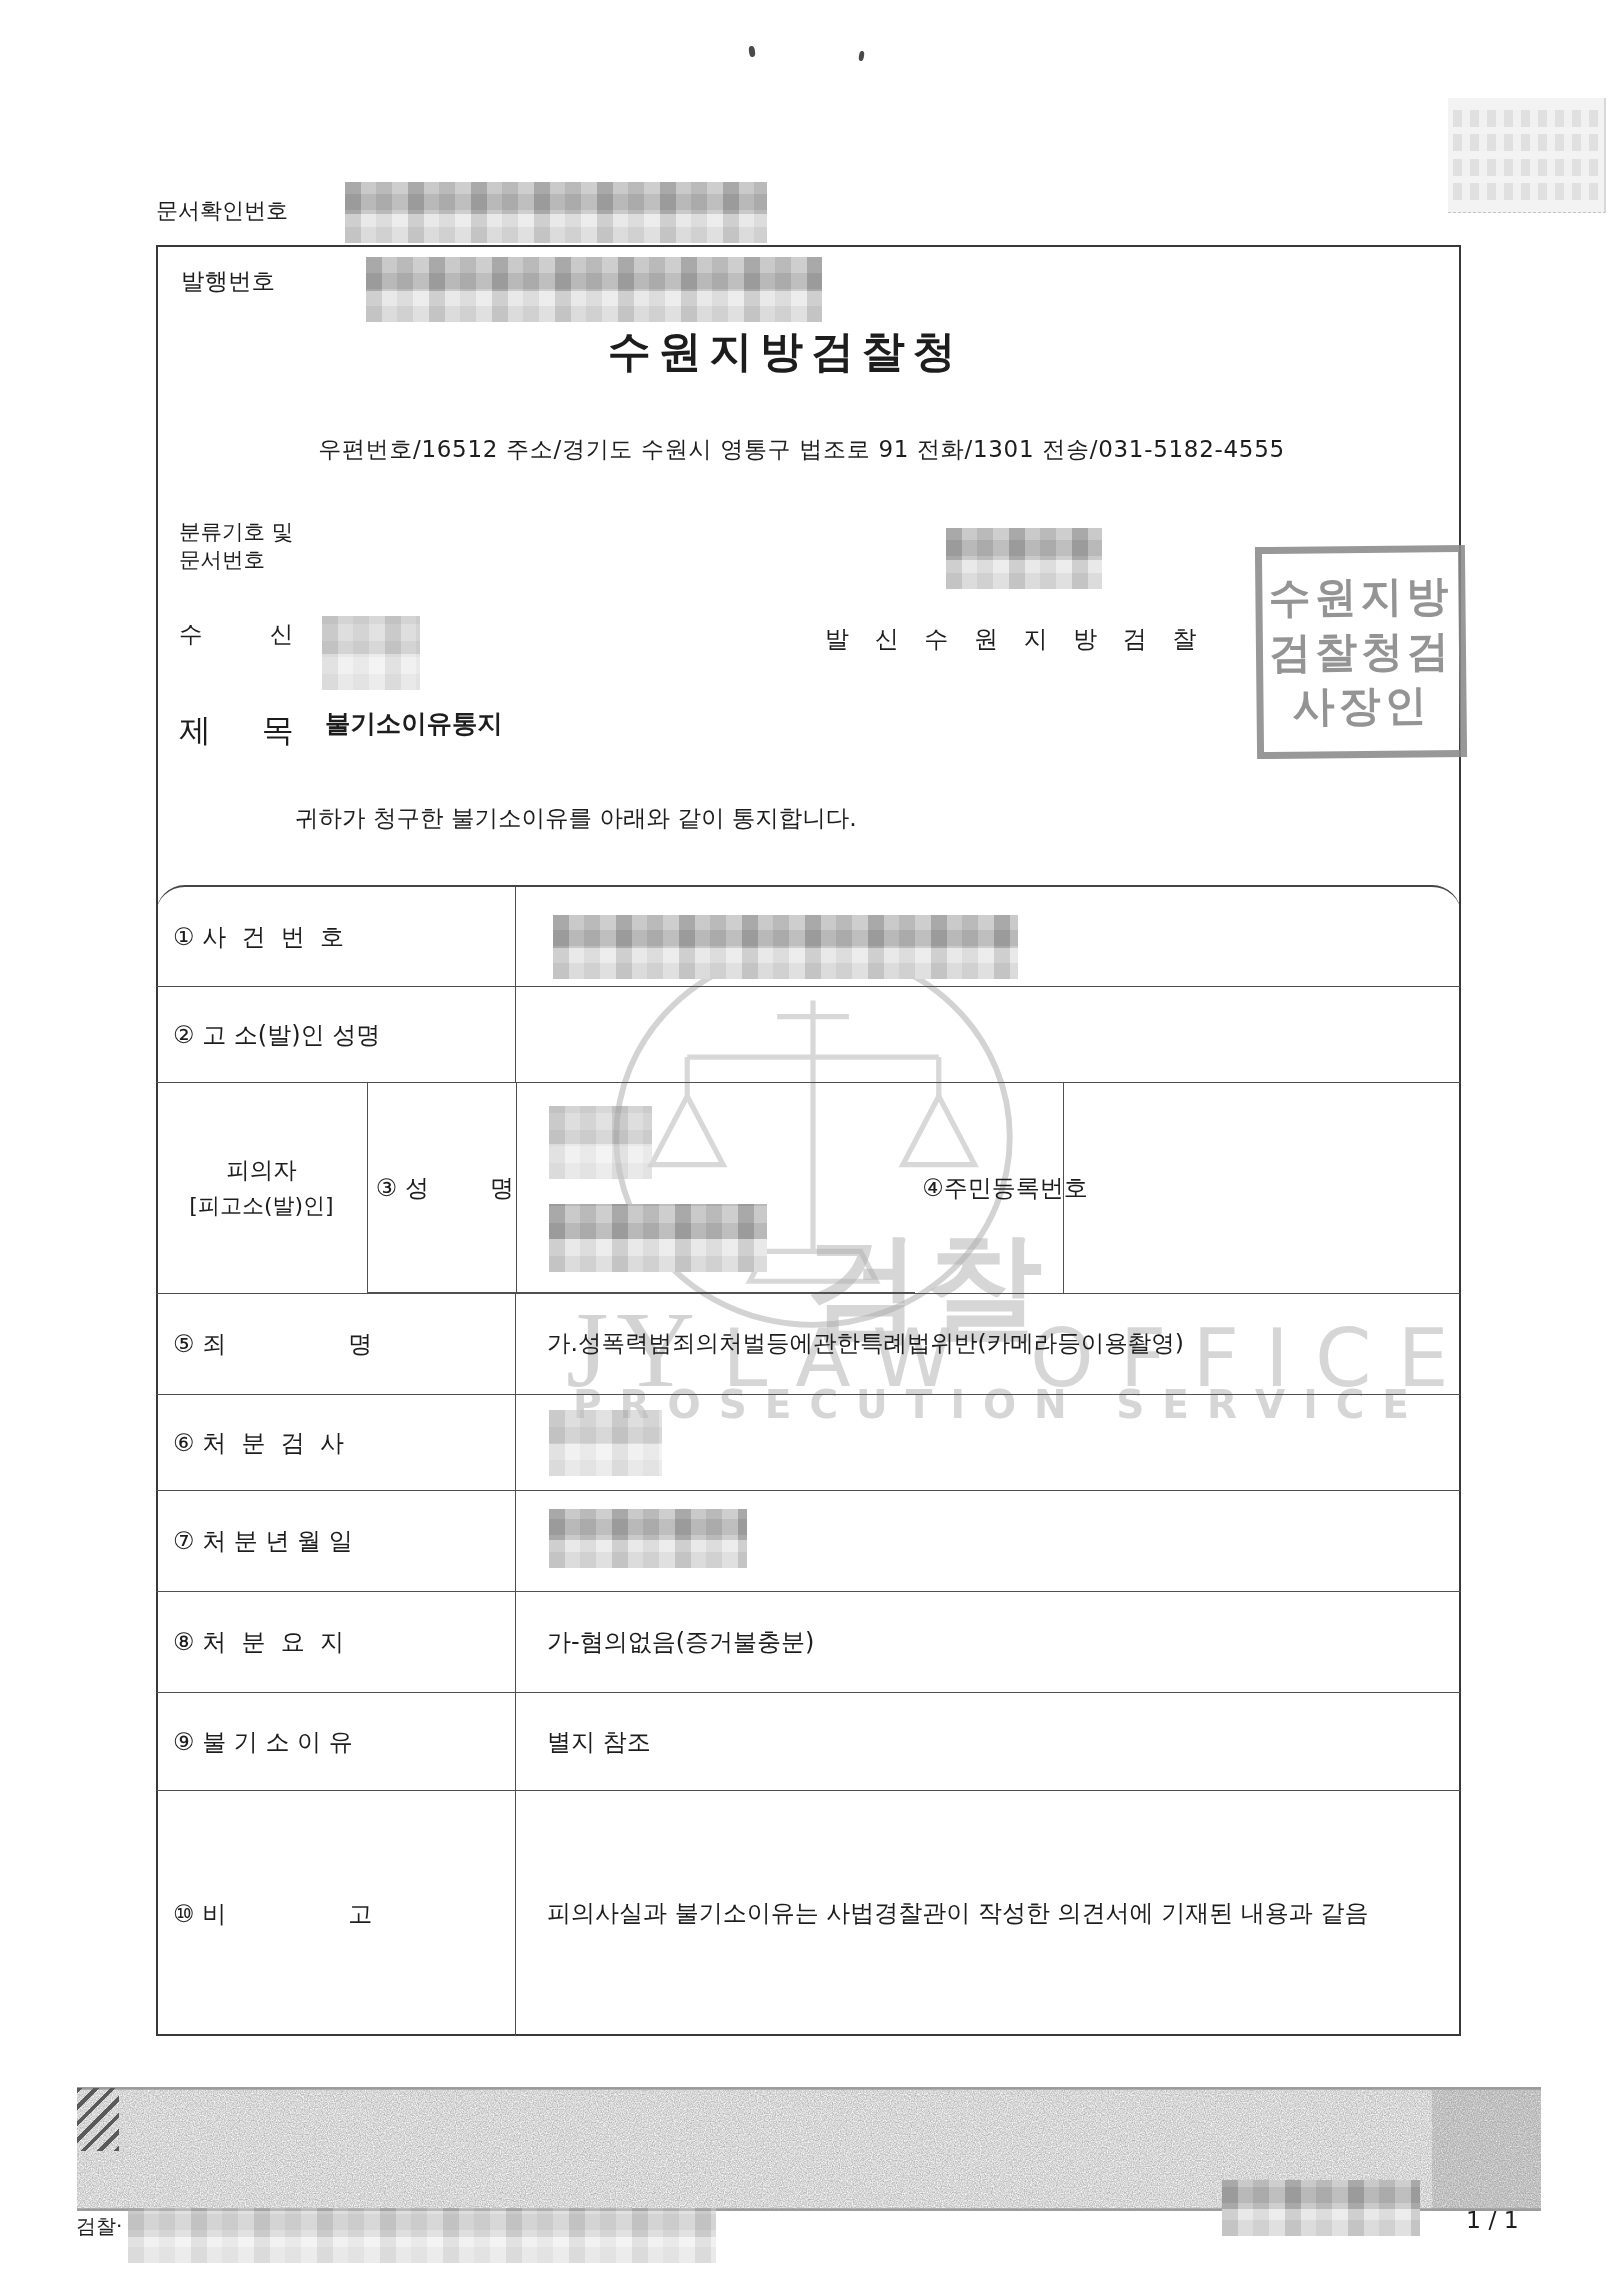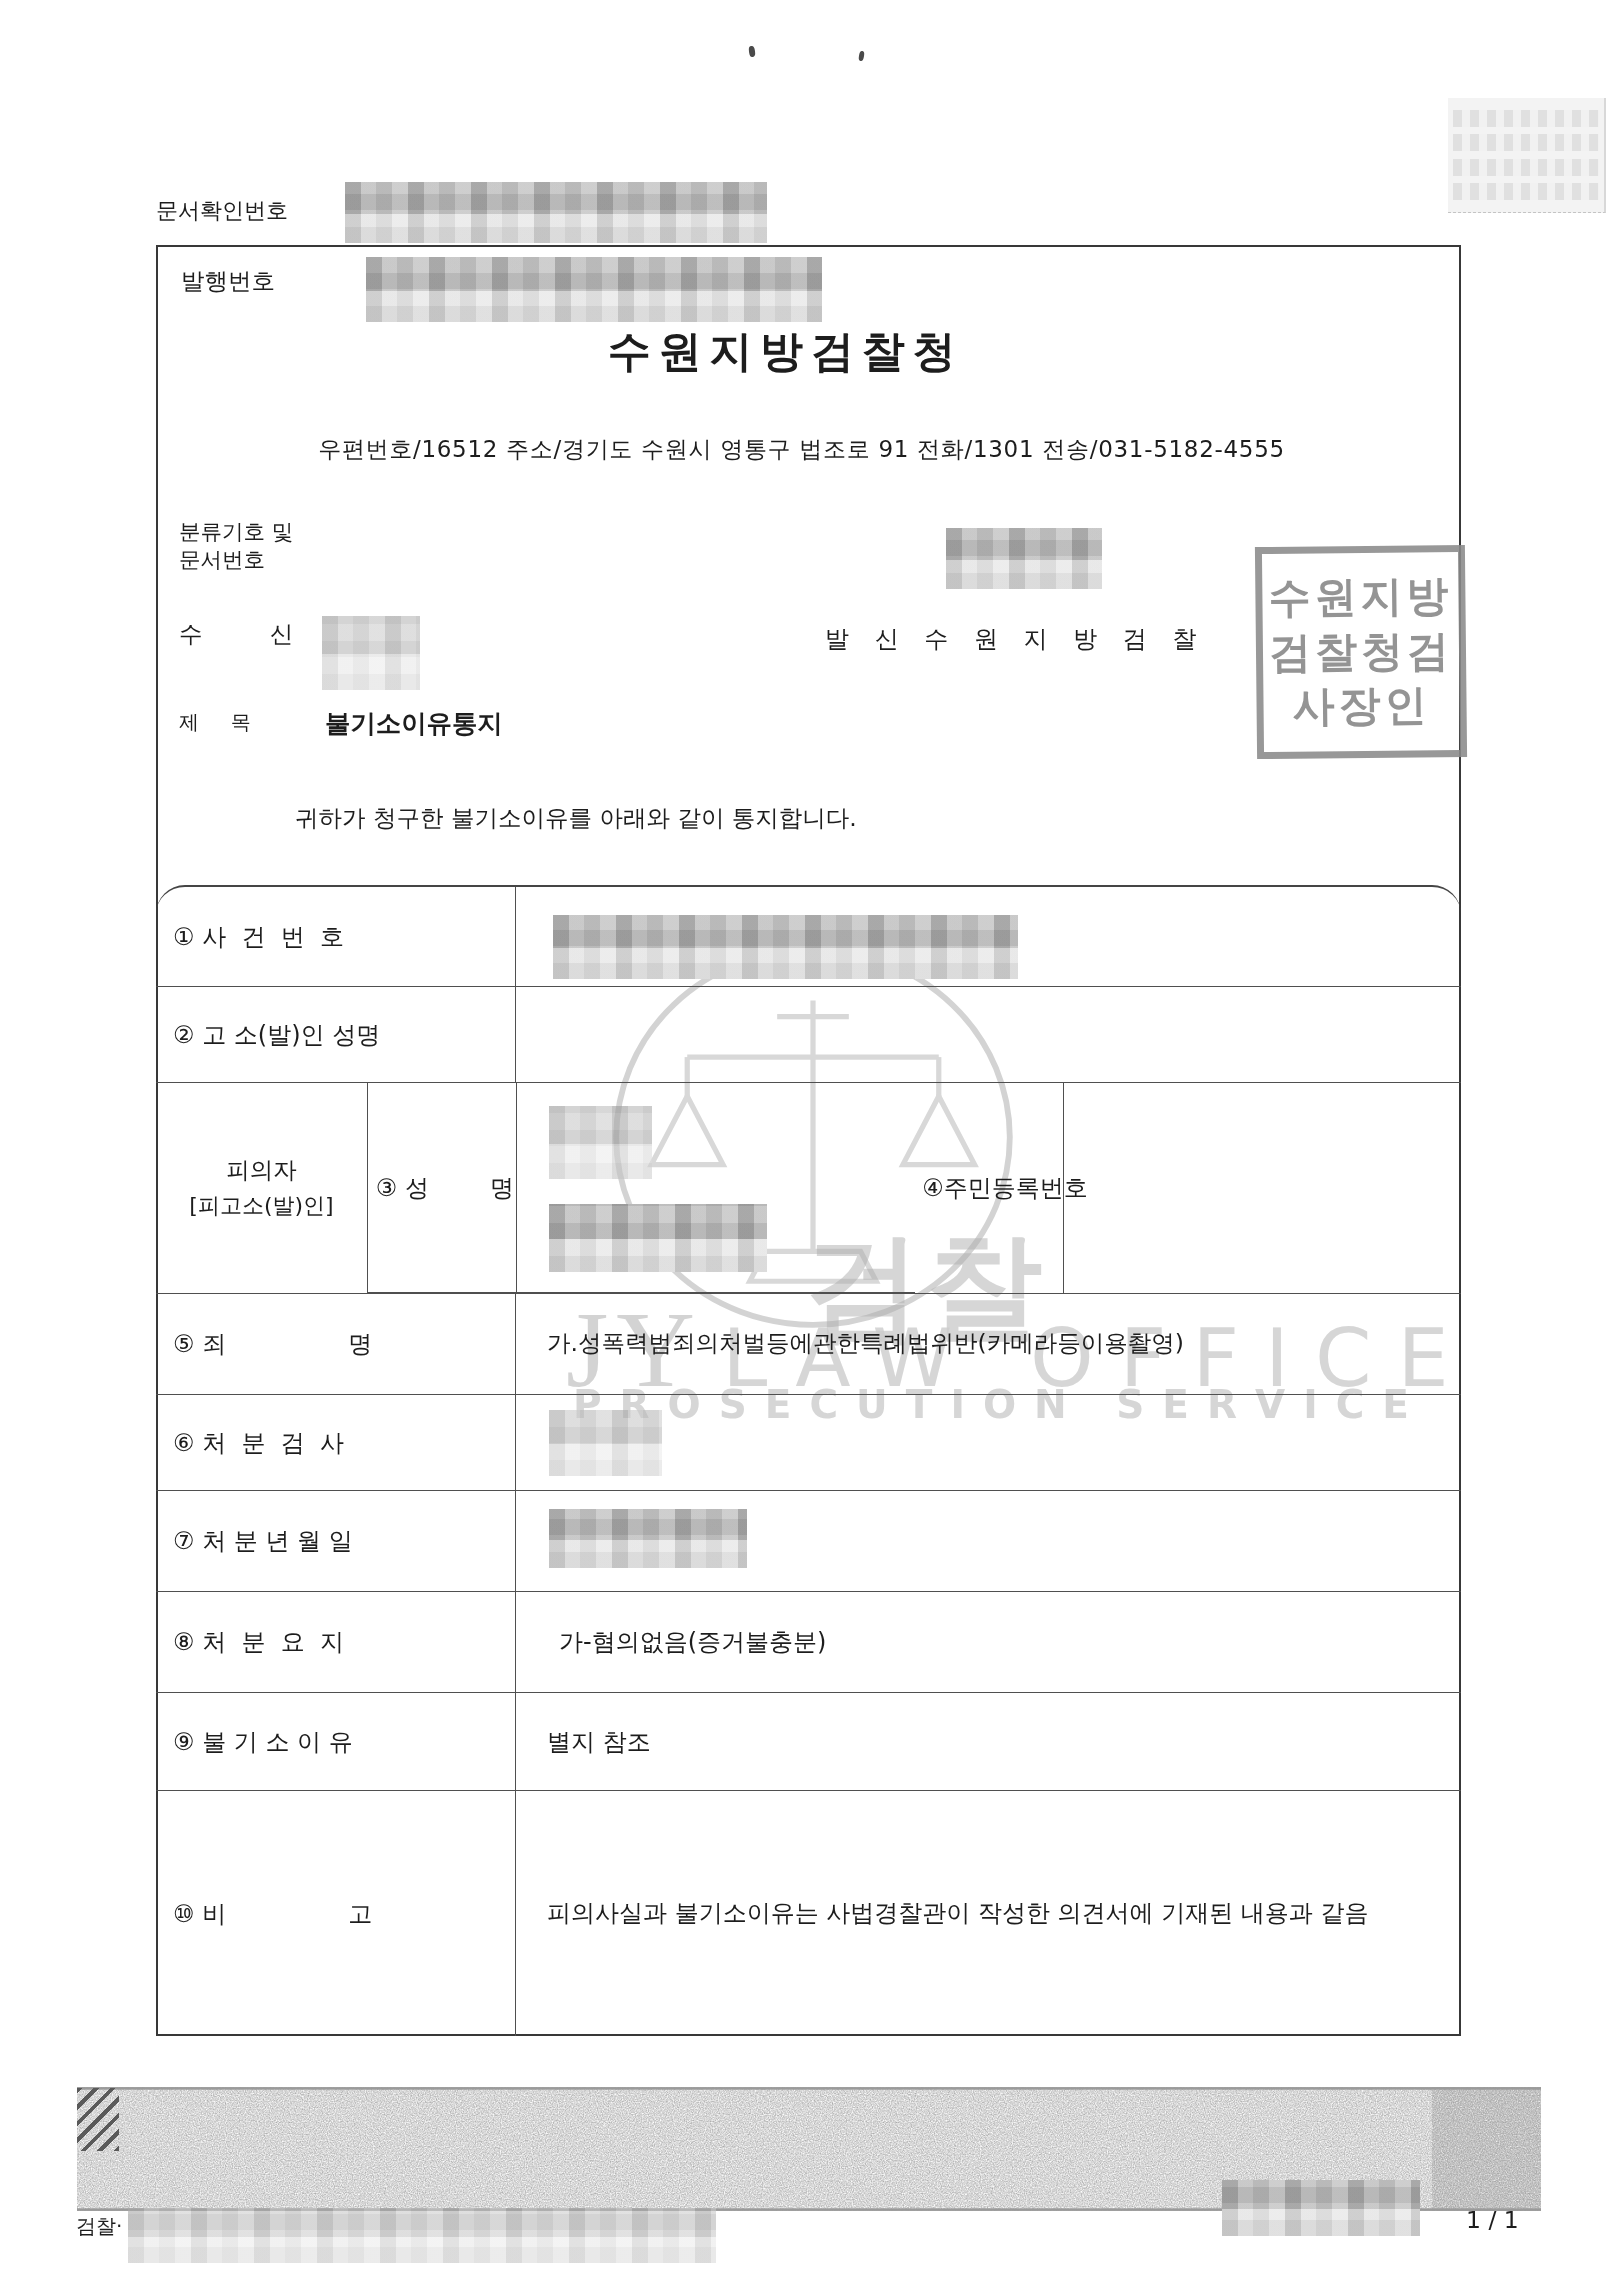--- a/index.html
+++ b/index.html
@@ -92,21 +92,21 @@
   <div class="abs t" style="left:179px;top:620px;font-size:23.5px;">수         신</div>
   <div class="mx light" style="left:322px;top:616px;width:98px;height:74px;"></div>
   <div class="abs t" style="left:825px;top:624px;font-size:24px;letter-spacing:9px;z-index:2;">발 신 수 원 지 방 검 찰</div>
 
   <div class="abs" id="seal">
     <div class="sealrow">수원지방</div>
     <div class="sealrow">검찰청검</div>
     <div class="sealrow">사장인</div>
   </div>
 
-  <div class="abs t" style="left:179px;top:710px;font-size:20px;">제     목</div>
+  <div class="abs t" style="left:179px;top:710px;font-size:32px;">제     목</div>
   <div class="abs t" style="left:325px;top:708px;font-size:25.4px;font-weight:700;">불기소이유통지</div>
 
   <div class="abs t" style="left:295px;top:804px;font-size:23.5px;z-index:2;">귀하가 청구한 불기소이유를 아래와 같이 통지합니다.</div>
 
   <svg class="abs wm" style="left:609px;top:945px;z-index:1;opacity:.75;" width="408" height="391" viewBox="0 0 626 600">
     <g fill="none" stroke="#c5c5c5" stroke-width="9">
       <ellipse cx="313" cy="295" rx="302" ry="288"></ellipse>
     </g>
     <g fill="none" stroke="#cbcbcb" stroke-width="8">
       <line x1="313" y1="85" x2="313" y2="470"></line>
@@ -158,21 +158,21 @@
       <div class="vc t" style="font-size:23.5px;">가.성폭력범죄의처벌등에관한특례법위반(카메라등이용촬영)</div>
     </div>
     <div class="row" style="height:96px;flex:0 0 96px;">
       <div class="lc t">⑥ 처  분  검  사</div>
       <div class="vc"></div>
     </div>
     <div class="row" style="height:101px;flex:0 0 101px;">
       <div class="lc t">⑦ 처 분 년 월 일</div>
       <div class="vc"></div>
     </div>
-    <div class="row" style="height:101px;flex:0 0 101px;gap:12px;">
+    <div class="row" style="height:101px;flex:0 0 101px;">
       <div class="lc t">⑧ 처  분  요  지</div>
       <div class="vc t">가-혐의없음(증거불충분)</div>
     </div>
     <div class="row" style="height:98px;flex:0 0 98px;">
       <div class="lc t">⑨ 불 기 소 이 유</div>
       <div class="vc t">별지 참조</div>
     </div>
     <div class="row last" style="flex:1;">
       <div class="lc t">⑩ 비                고</div>
       <div class="vc" style="line-height:2.1;">

